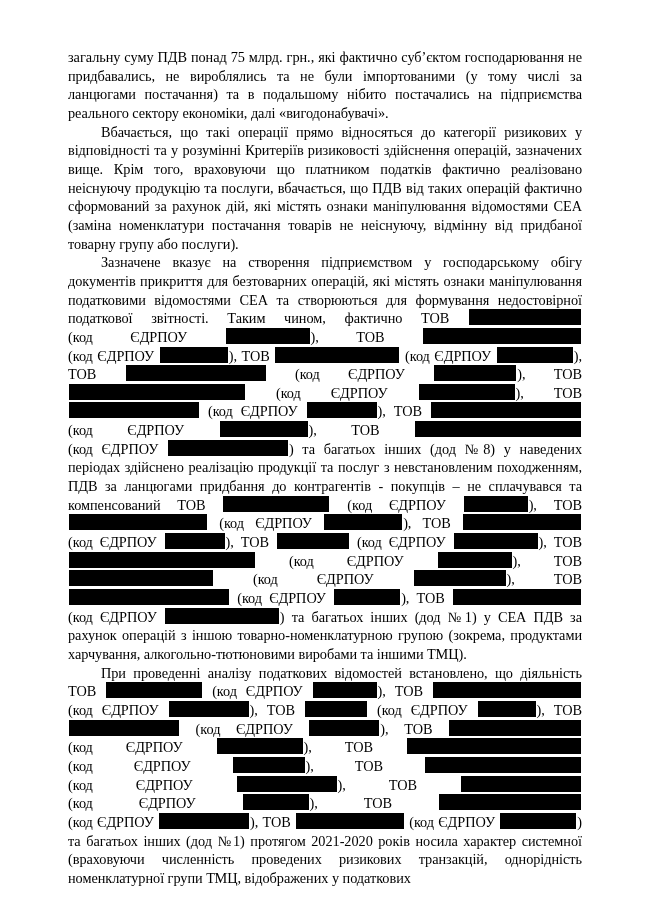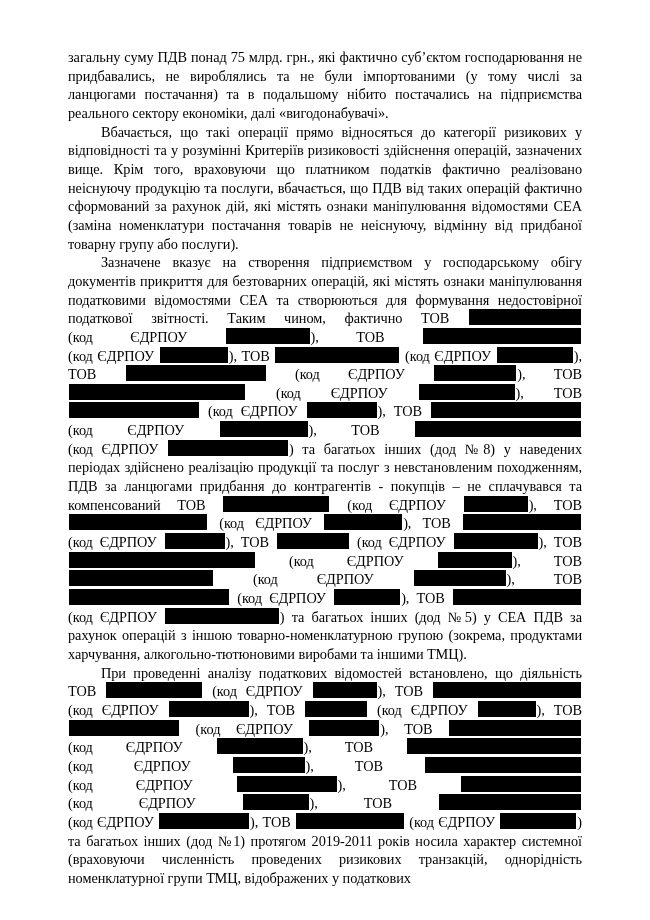--- a/index.html
+++ b/index.html
@@ -117,21 +117,21 @@
       <span class="redact" style="width:144px"></span>
       <span class="grp"><span>(код ЄДРПОУ</span>
       <span class="redact" style="width:92px"></span><span>),</span></span>
       <span>ТОВ</span>
       <span class="redact" style="width:160px"></span>
       <span class="grp"><span>(код ЄДРПОУ</span>
       <span class="redact" style="width:66px"></span><span>),</span></span>
       <span>ТОВ</span>
       <span class="redact" style="width:128px"></span>
       <span class="grp"><span>(код ЄДРПОУ</span>
-      <span class="redact" style="width:114px"></span></span><span>) та багатьох інших (дод №5) у СЕА ПДВ за рахунок операцій з іншою товарно-номенклатурною групою (зокрема, продуктами харчування, алкогольно-тютюновими виробами та іншими ТМЦ).</span></p>
+      <span class="redact" style="width:114px"></span></span><span>) та багатьох інших (дод №1) у СЕА ПДВ за рахунок операцій з іншою товарно-номенклатурною групою (зокрема, продуктами харчування, алкогольно-тютюновими виробами та іншими ТМЦ).</span></p>
 
     <p class="para indent"><span>При проведенні аналізу податкових відомостей встановлено, що діяльність ТОВ</span>
       <span class="redact" style="width:96px"></span>
       <span class="grp"><span>(код ЄДРПОУ</span>
       <span class="redact" style="width:64px"></span><span>),</span></span>
       <span>ТОВ</span>
       <span class="redact" style="width:148px"></span>
       <span class="grp"><span>(код ЄДРПОУ</span>
       <span class="redact" style="width:80px"></span><span>),</span></span>
       <span>ТОВ</span>
@@ -158,16 +158,16 @@
       <span class="redact" style="width:120px"></span>
       <span class="grp"><span>(код ЄДРПОУ</span>
       <span class="redact" style="width:66px"></span><span>),</span></span>
       <span>ТОВ</span>
       <span class="redact" style="width:142px"></span>
       <span class="grp"><span>(код ЄДРПОУ</span>
       <span class="redact" style="width:90px"></span><span>),</span></span>
       <span>ТОВ</span>
       <span class="redact" style="width:108px"></span>
       <span class="grp"><span>(код ЄДРПОУ</span>
-      <span class="redact" style="width:76px"></span></span><span>) та багатьох інших (дод №1) протягом 2019-2011 років носила характер системної (враховуючи численність проведених ризикових транзакцій, однорідність номенклатурної групи ТМЦ, відображених у податкових</span></p>
+      <span class="redact" style="width:76px"></span></span><span>) та багатьох інших (дод №1) протягом 2021-2020 років носила характер системної (враховуючи численність проведених ризикових транзакцій, однорідність номенклатурної групи ТМЦ, відображених у податкових</span></p>
 
   </div>
 </div>
 
 </body></html>

